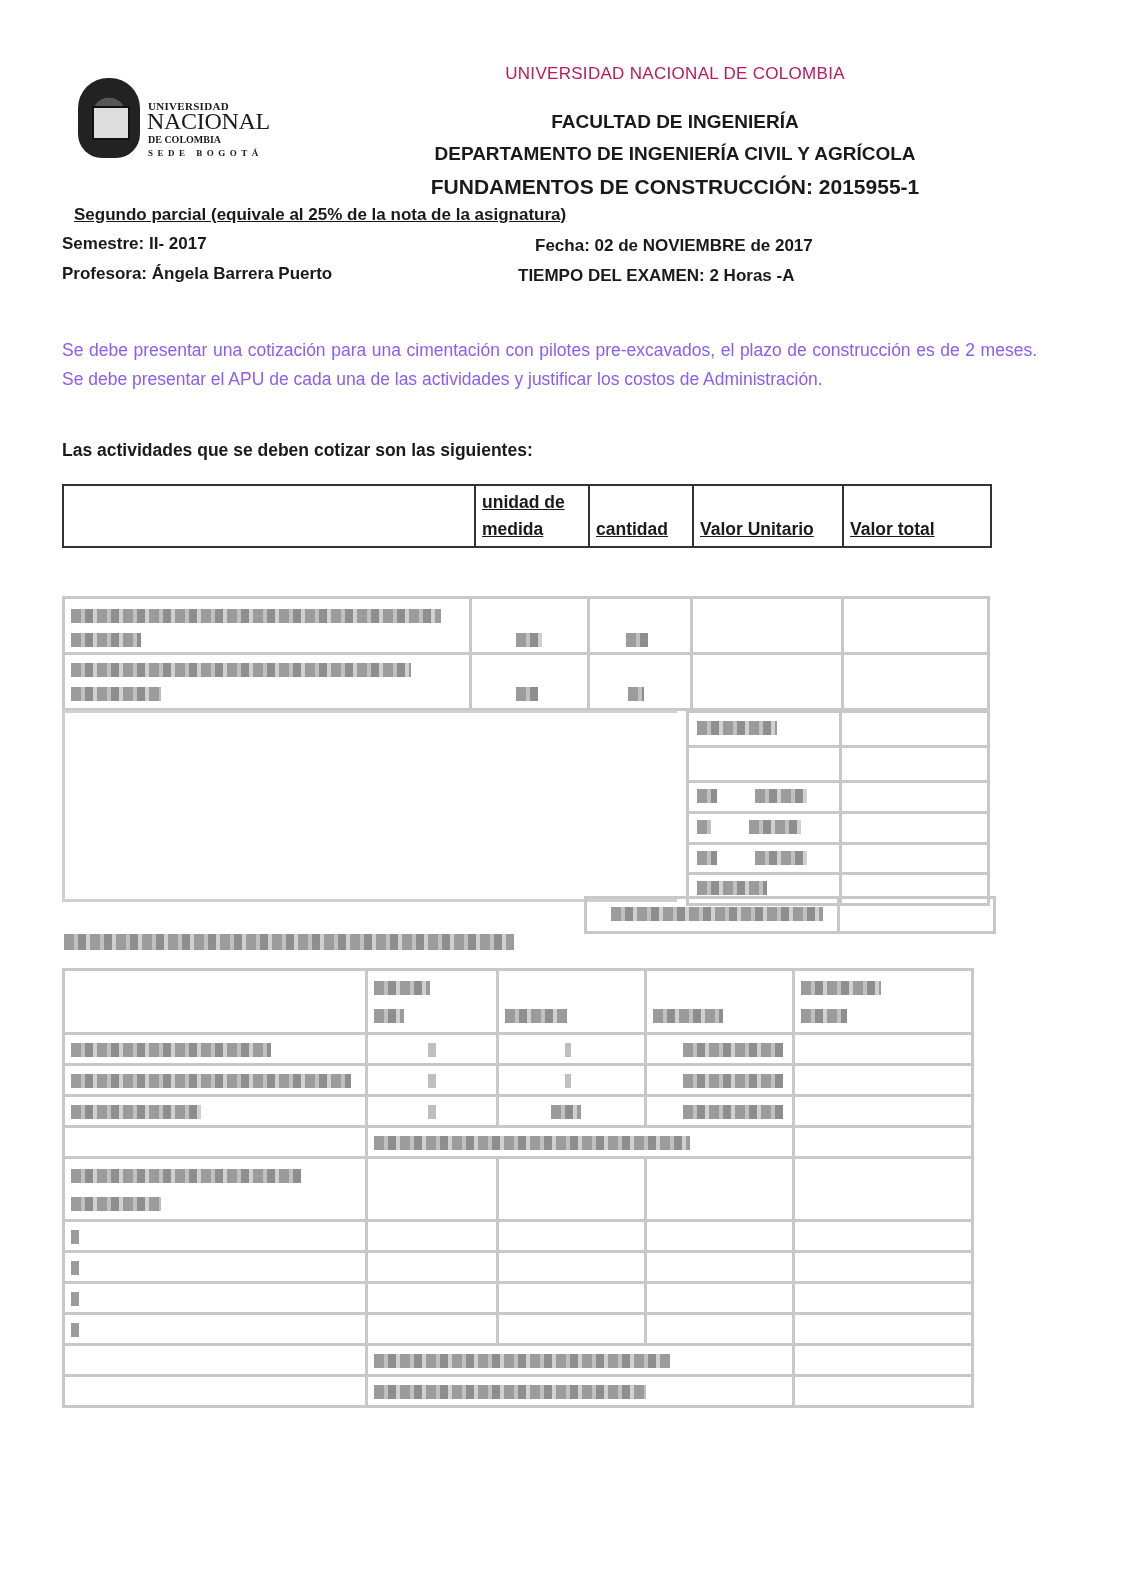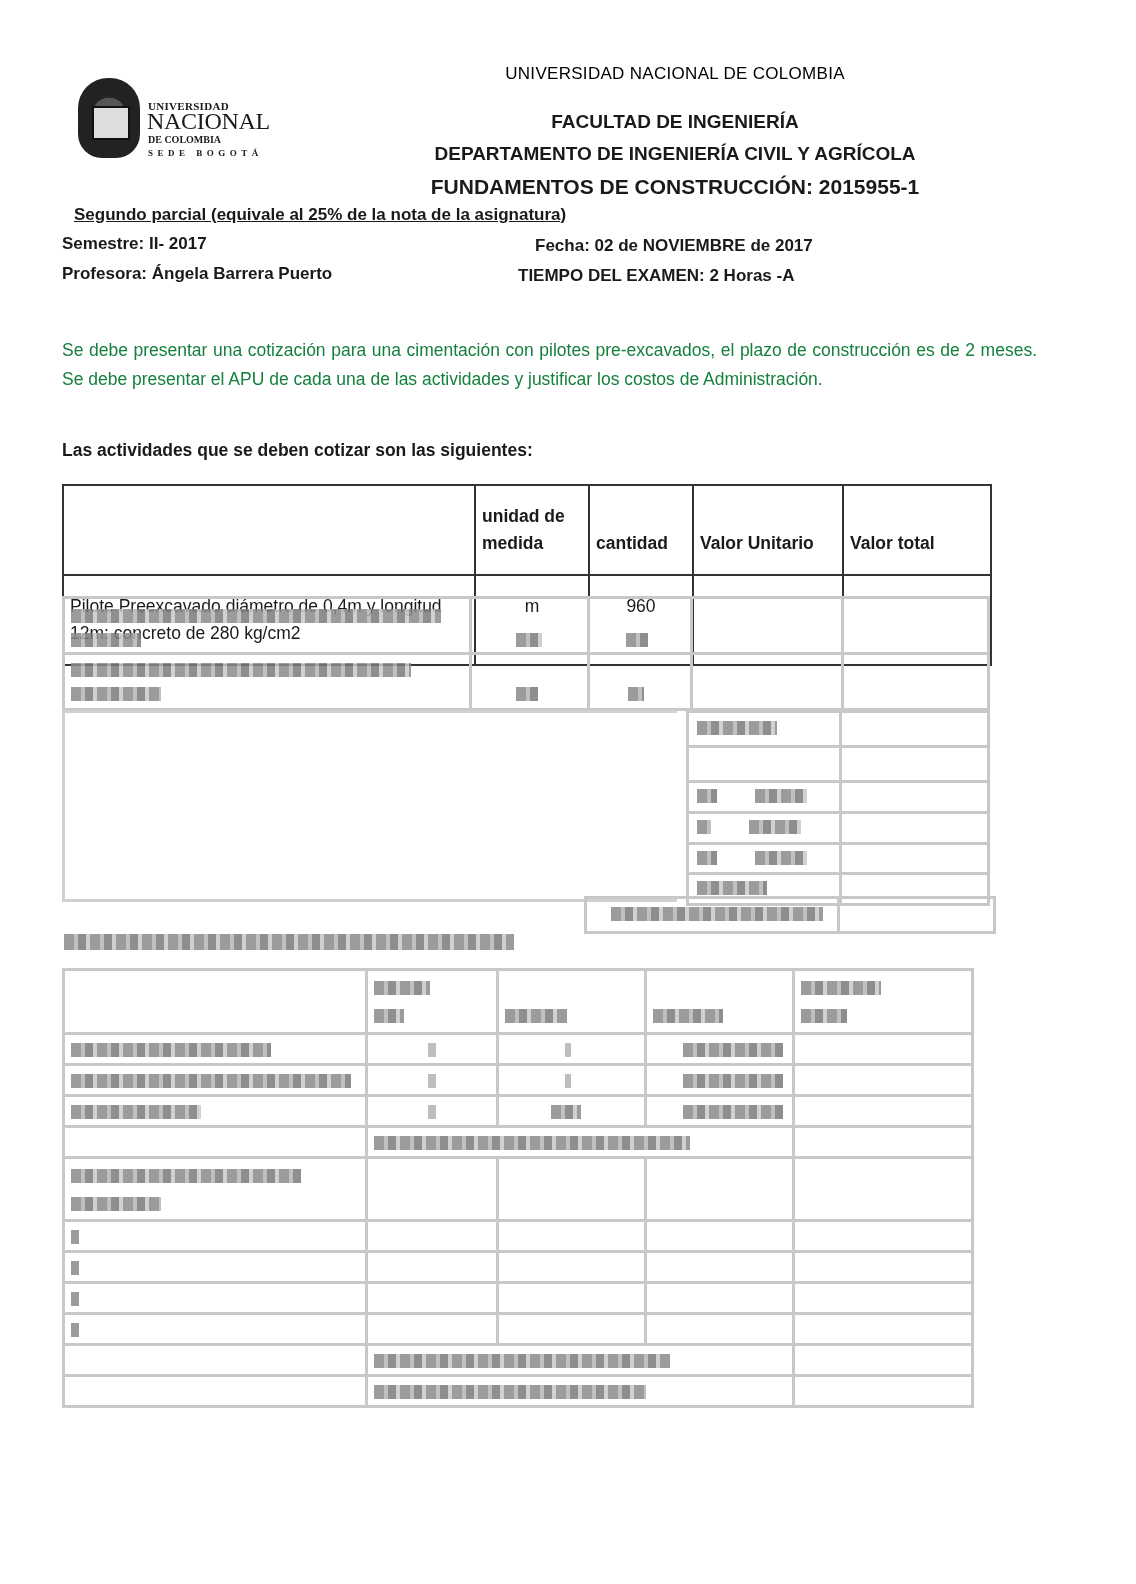--- a/index.html
+++ b/index.html
@@ -7,31 +7,31 @@
   .abs { position: absolute; }
   
   .logo { left: 78px; top: 78px; width: 210px; height: 82px; }
   .crest { left: 0; top: 0; width: 62px; height: 80px; background: radial-gradient(circle at 50% 45%, #555 0 30%, #222 31% 100%); border-radius: 30px 30px 24px 24px; }
   .crest-inner { left: 14px; top: 28px; width: 34px; height: 30px; background: #ddd; border: 2px solid #111; }
   .logo-t1 { left: 70px; top: 22px; font-family: "Liberation Serif", serif; font-weight: bold; font-size: 11px; letter-spacing: 0.3px; }
   .logo-t2 { left: 69px; top: 30px; font-family: "Liberation Serif", serif; font-size: 24px; letter-spacing: -0.3px; }
   .logo-t3 { left: 70px; top: 56px; font-family: "Liberation Serif", serif; font-weight: bold; font-size: 10px; }
   .logo-t4 { left: 70px; top: 70px; font-family: "Liberation Serif", serif; font-weight: bold; font-size: 9px; letter-spacing: 4.5px; }
   
-  .uni { left: 380px; top: 64px; width: 590px; text-align: center; font-size: 17px; color: #000000; letter-spacing: 0.3px; }
+  .uni { left: 380px; top: 64px; width: 590px; text-align: center; font-size: 17px; color: #be185d; letter-spacing: 0.3px; }
   .fac { left: 380px; top: 111px; width: 590px; text-align: center; font-size: 19px; font-weight: bold; }
   .dep { left: 380px; top: 143px; width: 590px; text-align: center; font-size: 19px; font-weight: bold; }
   .fund { left: 380px; top: 175px; width: 590px; text-align: center; font-size: 21px; font-weight: bold; }
   .meta { font-size: 17px; font-weight: bold; }
   
-  .para { left: 62px; top: 336px; width: 975px; font-size: 17.5px; line-height: 29px; text-align: justify; color: #15803d; }
+  .para { left: 62px; top: 336px; width: 975px; font-size: 17.5px; line-height: 29px; text-align: justify; color: #8b5cf6; }
   .subtitle { left: 62px; top: 440px; font-size: 17.5px; font-weight: bold; }
   
   .t1 { left: 62px; top: 484px; border-collapse: collapse; font-size: 17.5px; }
-  .t1 td { border: 2px solid #333; padding: 17px 6px; vertical-align: bottom; }
+  .t1 td { border: 2px solid #333; padding: 3px 6px; vertical-align: bottom; text-decoration: underline; }
   .t1 .hdr td { font-weight: bold; height: 50px; line-height: 27px; }
   .t1 .row1 td { vertical-align: top; line-height: 27px; height: 52px; }
   .center { text-align: center; }
   
   .blur-table { border-collapse: collapse; }
   .blur-table td { border: 3px solid #c8c8c8; padding: 0; position: relative; }
   .bar { position: absolute; height: 14px; background: repeating-linear-gradient(90deg, #8a8a8a 0 10px, #b5b5b5 10px 14px, #7a7a7a 14px 22px, #c8c8c8 22px 26px); opacity: 0.85; }
   .bar.light { opacity: 0.55; }
 </style>
 </head>
@@ -63,27 +63,20 @@
 
 <table class="abs t1">
   <tbody>
       <tr class="hdr">
     <td style="width:398px;"></td>
     <td style="width:100px;">unidad de medida</td>
     <td style="width:90px;">cantidad</td>
     <td style="width:136px;">Valor Unitario</td>
     <td style="width:134px;">Valor total</td>
   </tr>
-  <tr class="row1">
-    <td>Pilote Preexcavado diámetro de 0,4m y longitud 12m: concreto de 280 kg/cm2</td>
-    <td class="center">m</td>
-    <td class="center">960</td>
-    <td></td>
-    <td></td>
-  </tr>
 </tbody>
   </table>
 
 <div class="abs" style="left:62px; top:596px; width:928px; height:115px;">
   <table class="blur-table" style="width:928px; height:115px;">
     <tbody>
         <tr style="height:56px;">
       <td style="width:404px;">
             <div class="bar" style="left:6px; top:10px; width:370px;"></div>
             <div class="bar" style="left:6px; top:34px; width:70px;"></div>

